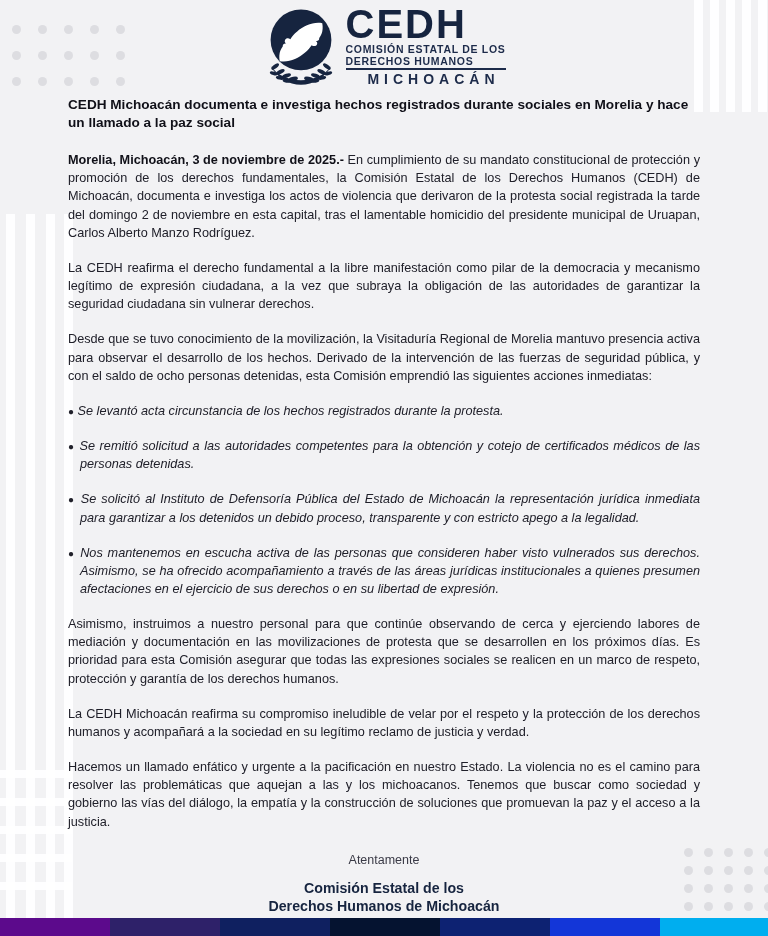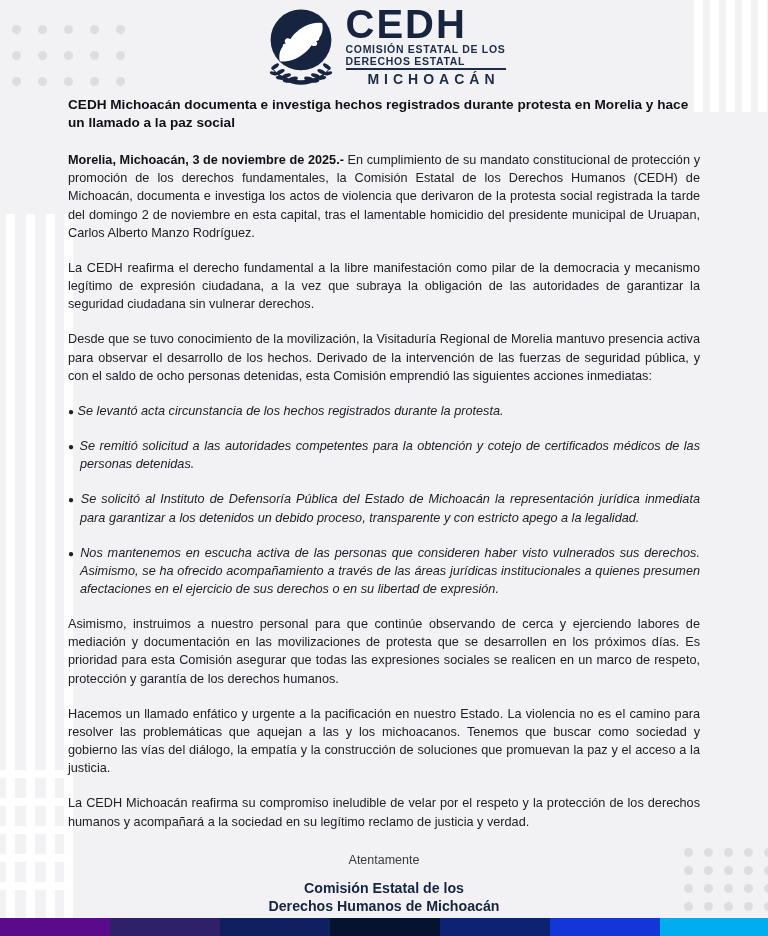--- a/index.html
+++ b/index.html
@@ -292,29 +292,29 @@
             <ellipse cx="78" cy="94" rx="5.2" ry="2.3" transform="rotate(-14 78 94)"></ellipse>
             <ellipse cx="69" cy="98" rx="5.2" ry="2.3" transform="rotate(-9 69 98)"></ellipse>
           </g>
         </g>
       </svg>
     </div>
 
     <div class="logo-text">
       <div class="logo-cedh">CEDH</div>
       <div class="logo-sub1">COMISIÓN ESTATAL DE LOS</div>
-      <div class="logo-sub2">DERECHOS ESTATAL</div>
+      <div class="logo-sub2">DERECHOS HUMANOS</div>
       <div class="logo-rule"></div>
       <div class="logo-mich">MICHOACÁN</div>
     </div>
   </div>
 
   <div class="content">
 
-    <div class="headline">CEDH Michoacán documenta e investiga hechos registrados durante protesta en Morelia y hace un llamado a la paz social</div>
+    <div class="headline">CEDH Michoacán documenta e investiga hechos registrados durante sociales en Morelia y hace un llamado a la paz social</div>
 
     <p class="para"><span class="dateline">Morelia, Michoacán, 3 de noviembre de 2025.-</span><span> En cumplimiento de su mandato constitucional de protección y promoción de los derechos fundamentales, la Comisión Estatal de los Derechos Humanos (CEDH) de Michoacán, documenta e investiga los actos de violencia que derivaron de la protesta social registrada la tarde del domingo 2 de noviembre en esta capital, tras el lamentable homicidio del presidente municipal de Uruapan, Carlos Alberto Manzo Rodríguez.</span></p>
 
     <p class="para">La CEDH reafirma el derecho fundamental a la libre manifestación como pilar de la democracia y mecanismo legítimo de expresión ciudadana, a la vez que subraya la obligación de las autoridades de garantizar la seguridad ciudadana sin vulnerar derechos.</p>
 
     <p class="para">Desde que se tuvo conocimiento de la movilización, la Visitaduría Regional de Morelia mantuvo presencia activa para observar el desarrollo de los hechos. Derivado de la intervención de las fuerzas de seguridad pública, y con el saldo de ocho personas detenidas, esta Comisión emprendió las siguientes acciones inmediatas:</p>
 
     <p class="para bullet"><span class="dot">●</span>
       <span>Se levantó acta circunstancia de los hechos registrados durante la protesta.</span></p>
 
@@ -322,23 +322,23 @@
       <span>Se remitió solicitud a las autoridades competentes para la obtención y cotejo de certificados médicos de las personas detenidas.</span></p>
 
     <p class="para bullet"><span class="dot">●</span>
       <span>Se solicitó al Instituto de Defensoría Pública del Estado de Michoacán la representación jurídica inmediata para garantizar a los detenidos un debido proceso, transparente y con estricto apego a la legalidad.</span></p>
 
     <p class="para bullet"><span class="dot">●</span>
       <span>Nos mantenemos en escucha activa de las personas que consideren haber visto vulnerados sus derechos. Asimismo, se ha ofrecido acompañamiento a través de las áreas jurídicas institucionales a quienes presumen afectaciones en el ejercicio de sus derechos o en su libertad de expresión.</span></p>
 
     <p class="para">Asimismo, instruimos a nuestro personal para que continúe observando de cerca y ejerciendo labores de mediación y documentación en las movilizaciones de protesta que se desarrollen en los próximos días. Es prioridad para esta Comisión asegurar que todas las expresiones sociales se realicen en un marco de respeto, protección y garantía de los derechos humanos.</p>
 
+    <p class="para">La CEDH Michoacán reafirma su compromiso ineludible de velar por el respeto y la protección de los derechos humanos y acompañará a la sociedad en su legítimo reclamo de justicia y verdad.</p>
+
     <p class="para">Hacemos un llamado enfático y urgente a la pacificación en nuestro Estado. La violencia no es el camino para resolver las problemáticas que aquejan a las y los michoacanos. Tenemos que buscar como sociedad y gobierno las vías del diálogo, la empatía y la construcción de soluciones que promuevan la paz y el acceso a la justicia.</p>
-
-    <p class="para">La CEDH Michoacán reafirma su compromiso ineludible de velar por el respeto y la protección de los derechos humanos y acompañará a la sociedad en su legítimo reclamo de justicia y verdad.</p>
 
     <div class="signature">
       <div class="sig-atte">Atentamente</div>
       <div class="sig-org">Comisión Estatal de los</div>
       <div class="sig-org">Derechos Humanos de Michoacán</div>
     </div>
 
   </div>
 
   <div class="colorbar">

